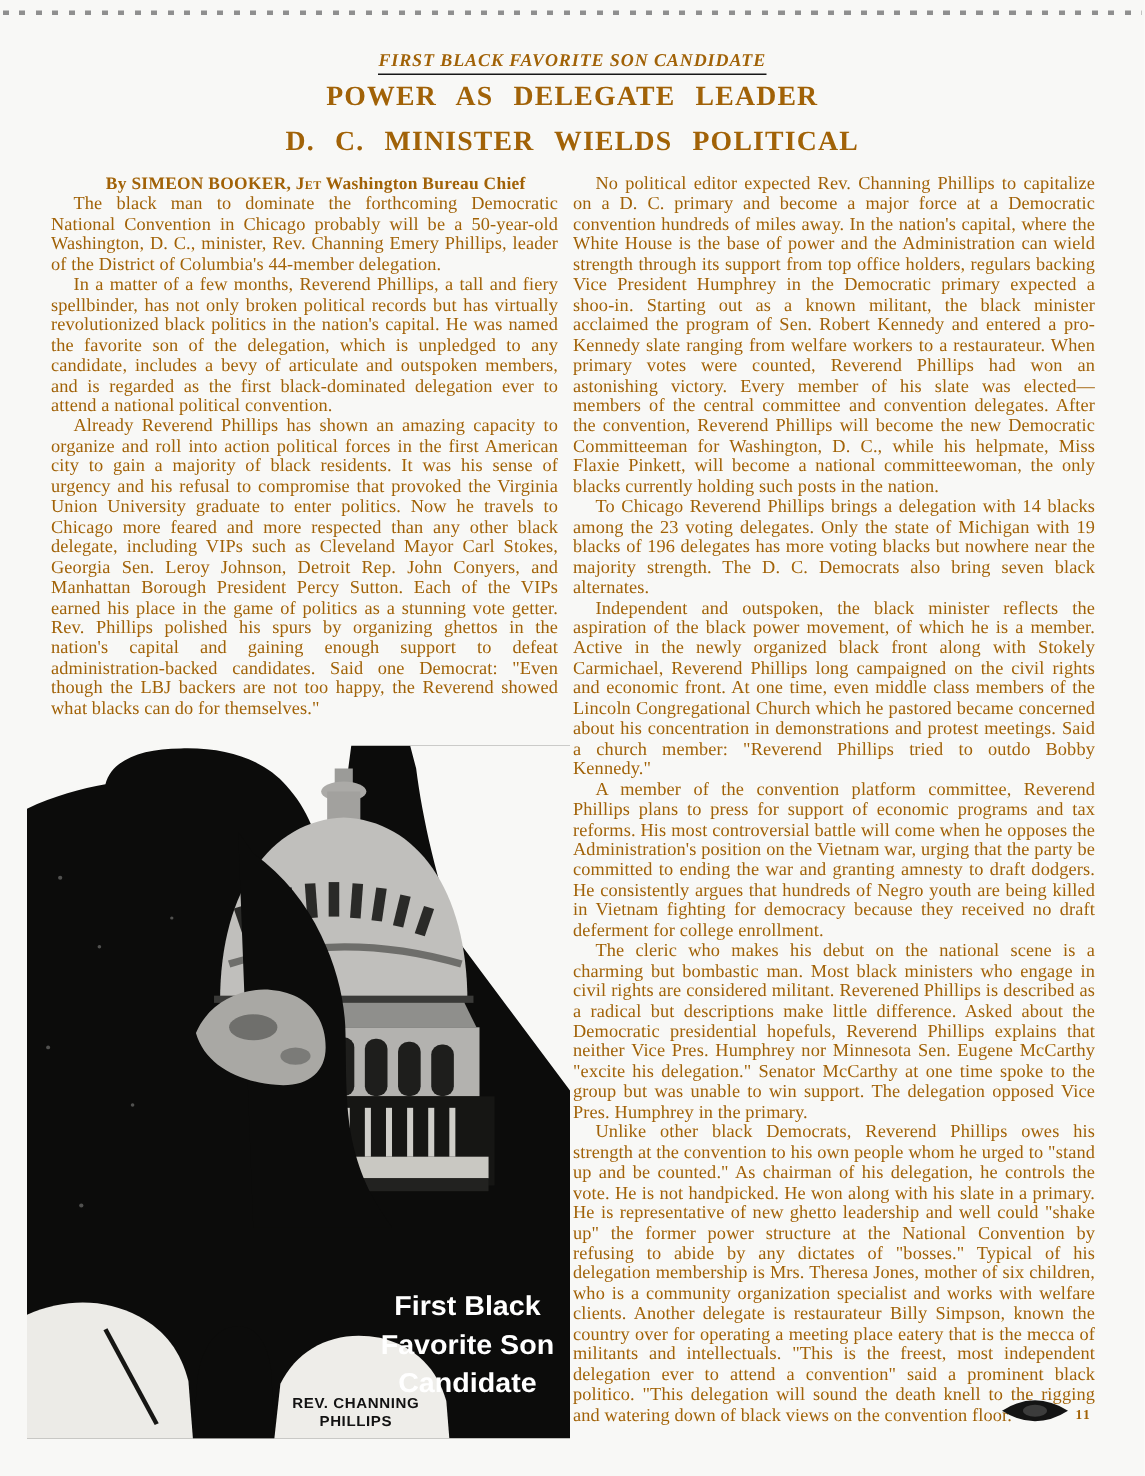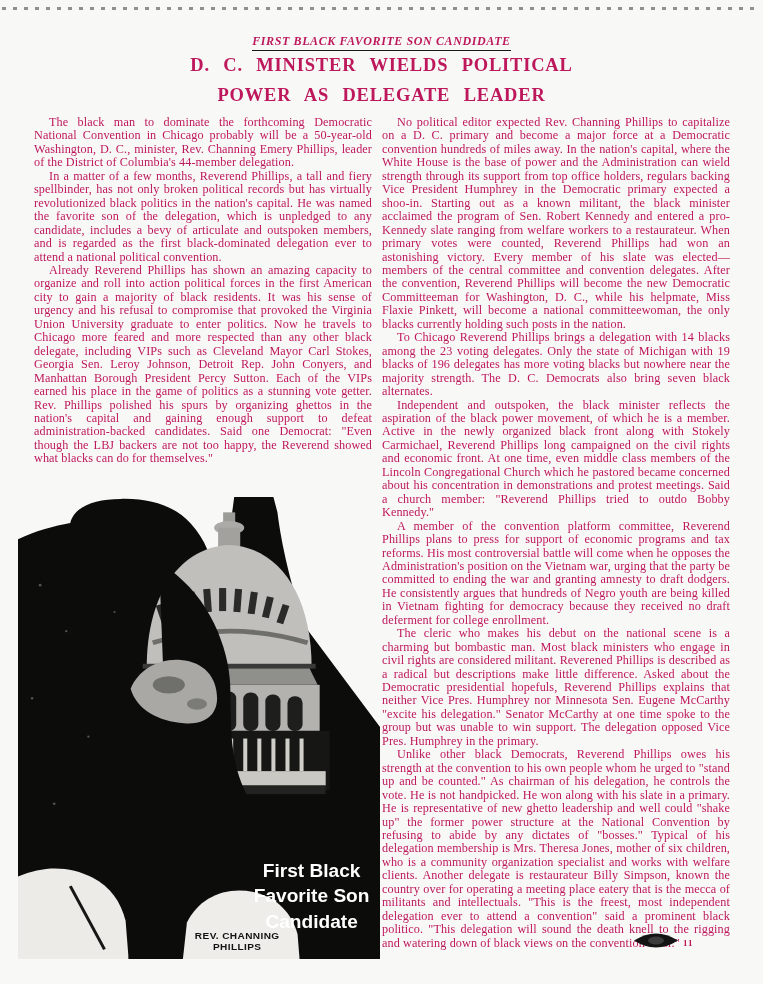--- a/index.html
+++ b/index.html
@@ -1,21 +1,21 @@
 <!DOCTYPE html>
 <html><head>
 <meta charset="utf-8">
 <style>
   html,body{margin:0;padding:0;}
   .page{
     position:relative;
     width:763px;height:984px;
     background:#f8f8f6;
     font-family:"Liberation Serif", serif;
-    color:#be185d;
+    color:#a16207;
     overflow:hidden;
   }
   .top-dashes{
     position:absolute;top:7px;left:2px;right:2px;height:3px;
     background:repeating-linear-gradient(90deg,#8f8f8f 0 4px,transparent 4px 11px);
   }
   .kicker-wrap{position:absolute;top:31px;left:0;width:100%;text-align:center;}
   .kicker{
     display:inline-block;
     font-style:italic;font-weight:bold;font-size:12px;letter-spacing:.6px;
@@ -37,42 +37,45 @@
     text-align:center;font-weight:bold;font-size:11.6px;
     letter-spacing:.2px;margin:0 0 1px 0;text-indent:0;
   }
   .byline .smallcaps{font-variant:small-caps;}
   .col p{margin:0;text-indent:15px;}
   .photo{
     position:absolute;left:18px;top:497px;width:362px;height:462px;
   }
   .photo svg{display:block;width:100%;height:100%;}
   .endmark{
-    position:absolute;left:633px;top:933px;
+    position:absolute;left:667px;top:933px;
     display:flex;align-items:flex-end;gap:4px;
   }
   .endmark .pageno{font-size:9px;font-weight:bold;letter-spacing:1px;}
 </style>
 </head>
 <body>
 
 <div class="page">
 
   <div class="top-dashes"></div>
 
   <div class="kicker-wrap">
     <span class="kicker">FIRST BLACK FAVORITE SON CANDIDATE</span>
   </div>
 
   <div class="headline">
+    <div>POWER AS DELEGATE LEADER</div>
     <div>D. C. MINISTER WIELDS POLITICAL</div>
-    <div>POWER AS DELEGATE LEADER</div>
   </div>
 
   <div class="col col-left">
+    <p class="byline"><span>By SIMEON BOOKER,</span>
+      <span class="smallcaps">Jet</span>
+      <span>Washington Bureau Chief</span></p>
     <p>The black man to dominate the forthcoming Democratic National Convention in Chicago probably will be a 50-year-old Washington, D. C., minister, Rev. Channing Emery Phillips, leader of the District of Columbia's 44-member delegation.</p>
     <p>In a matter of a few months, Reverend Phillips, a tall and fiery spellbinder, has not only broken political records but has virtually revolutionized black politics in the nation's capital. He was named the favorite son of the delegation, which is unpledged to any candidate, includes a bevy of articulate and outspoken members, and is regarded as the first black-dominated delegation ever to attend a national political convention.</p>
     <p>Already Reverend Phillips has shown an amazing capacity to organize and roll into action political forces in the first American city to gain a majority of black residents. It was his sense of urgency and his refusal to compromise that provoked the Virginia Union University graduate to enter politics. Now he travels to Chicago more feared and more respected than any other black delegate, including VIPs such as Cleveland Mayor Carl Stokes, Georgia Sen. Leroy Johnson, Detroit Rep. John Conyers, and Manhattan Borough President Percy Sutton. Each of the VIPs earned his place in the game of politics as a stunning vote getter. Rev. Phillips polished his spurs by organizing ghettos in the nation's capital and gaining enough support to defeat administration-backed candidates. Said one Democrat: "Even though the LBJ backers are not too happy, the Reverend showed what blacks can do for themselves."</p>
   </div>
 
   <div class="col col-right">
     <p>No political editor expected Rev. Channing Phillips to capitalize on a D. C. primary and become a major force at a Democratic convention hundreds of miles away. In the nation's capital, where the White House is the base of power and the Administration can wield strength through its support from top office holders, regulars backing Vice President Humphrey in the Democratic primary expected a shoo-in. Starting out as a known militant, the black minister acclaimed the program of Sen. Robert Kennedy and entered a pro-Kennedy slate ranging from welfare workers to a restaurateur. When primary votes were counted, Reverend Phillips had won an astonishing victory. Every member of his slate was elected—members of the central committee and convention delegates. After the convention, Reverend Phillips will become the new Democratic Committeeman for Washington, D. C., while his helpmate, Miss Flaxie Pinkett, will become a national committeewoman, the only blacks currently holding such posts in the nation.</p>
     <p>To Chicago Reverend Phillips brings a delegation with 14 blacks among the 23 voting delegates. Only the state of Michigan with 19 blacks of 196 delegates has more voting blacks but nowhere near the majority strength. The D. C. Democrats also bring seven black alternates.</p>
     <p>Independent and outspoken, the black minister reflects the aspiration of the black power movement, of which he is a member. Active in the newly organized black front along with Stokely Carmichael, Reverend Phillips long campaigned on the civil rights and economic front. At one time, even middle class members of the Lincoln Congregational Church which he pastored became concerned about his concentration in demonstrations and protest meetings. Said a church member: "Reverend Phillips tried to outdo Bobby Kennedy."</p>
     <p>A member of the convention platform committee, Reverend Phillips plans to press for support of economic programs and tax reforms. His most controversial battle will come when he opposes the Administration's position on the Vietnam war, urging that the party be committed to ending the war and granting amnesty to draft dodgers. He consistently argues that hundreds of Negro youth are being killed in Vietnam fighting for democracy because they received no draft deferment for college enrollment.</p>

